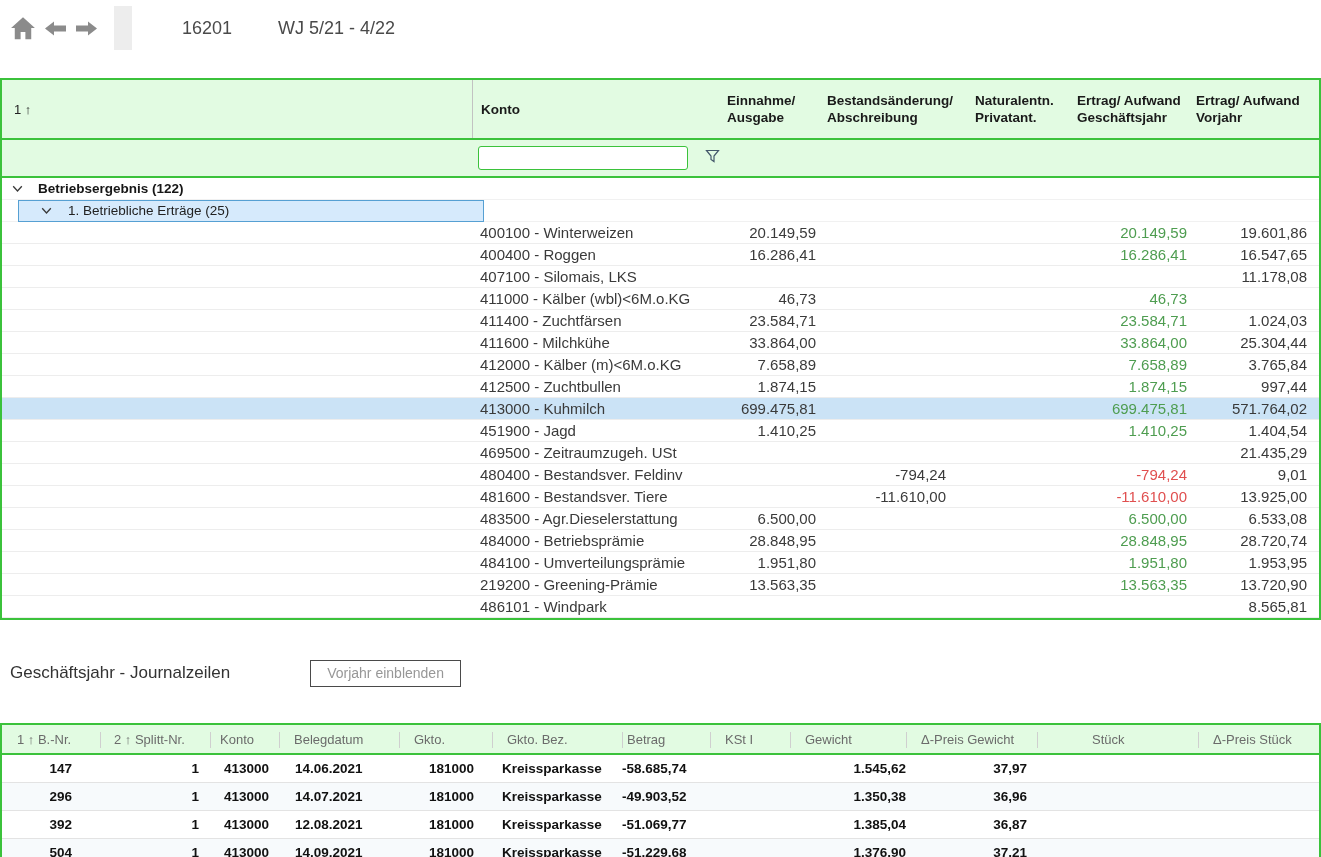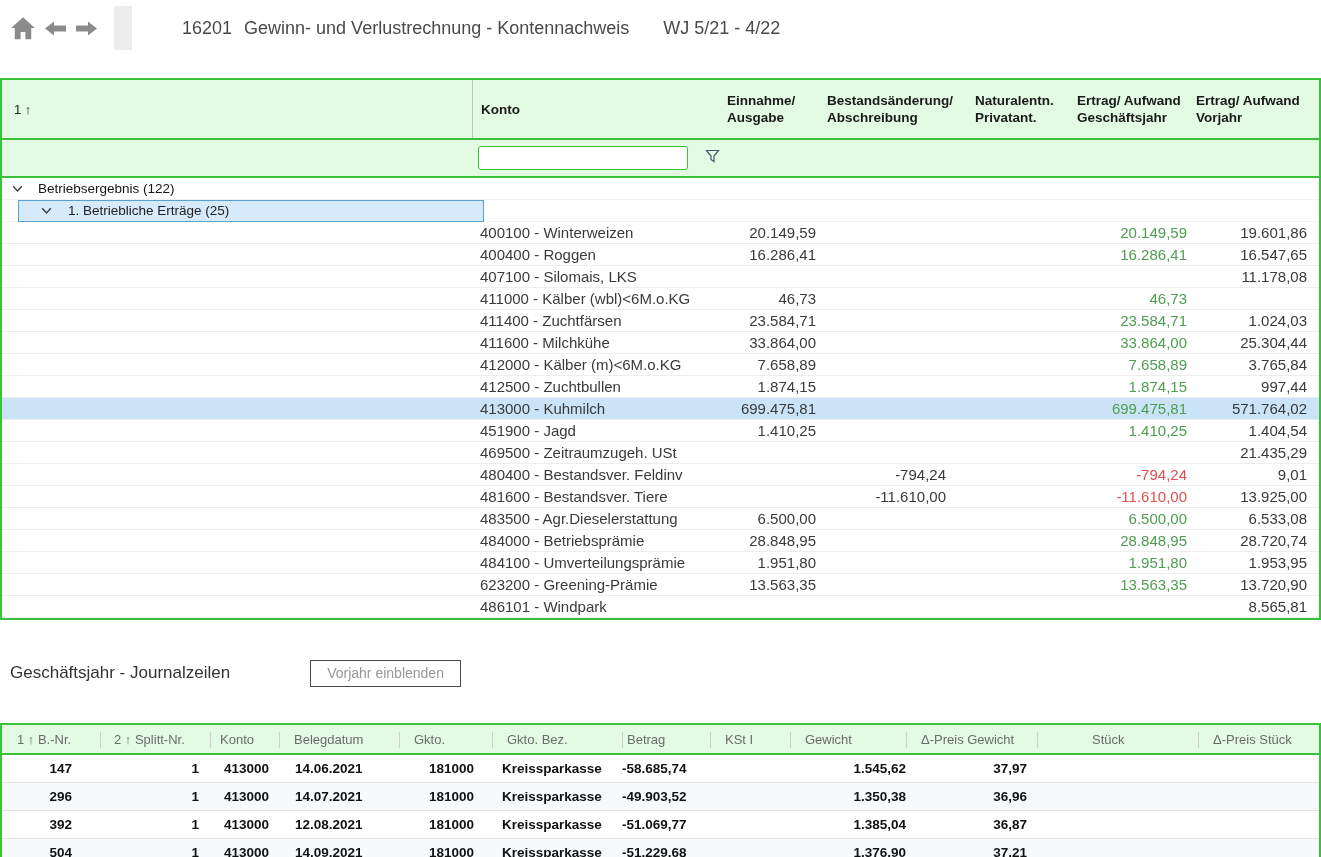--- a/index.html
+++ b/index.html
@@ -30,21 +30,21 @@
     border:1.5px solid #3bc23b; border-radius:3px; background:#fff; outline:none;
     font-size:13px; padding:0 6px; }
   .funnel-cell { grid-column:3; padding-left:5px; }
 
   
   .trow { height:22px; border-bottom:1px solid #ededed; align-items:center; font-size:15px; color:#3a3a3a; }
   .trow.selrow { background:#cbe3f6; }
   .tree-row { position:relative; height:22px; display:flex; align-items:center; border-bottom:1px solid #f1f1f1; }
   .tree-row .chev { display:inline-flex; }
   .tree-row.lvl0 .chev { margin-left:10px; }
-  .tree-row.lvl0 .lbl { margin-left:15px; font-weight:normal; font-size:13.5px; color:#161616; }
+  .tree-row.lvl0 .lbl { margin-left:15px; font-weight:bold; font-size:13.5px; color:#161616; }
   .sel-box { margin-left:16px; width:466px; height:22px; display:flex; align-items:center;
     background:#d6eafc; border:1px solid #56a0d3; }
   .sel-box .chev { margin-left:22px; }
   .sel-box .lbl { margin-left:16px; font-size:13.5px; color:#222; }
   .cell { overflow:hidden; white-space:nowrap; }
   .cell.konto { padding-left:8px; }
   .cell.num { text-align:right; }
   .cell.c2 { padding-right:4px; } .cell.c3 { padding-right:4px; }
   .cell.c5 { padding-right:3px; } .cell.c6 { padding-right:10px; }
   .cell.positive { color:#4e9d50; } .cell.negative { color:#e04f4f; }
@@ -93,21 +93,20 @@
       </svg>
   </span>
   <span class="nav-icon">
     <svg width="23" height="19" viewBox="0 0 23 19">
         <path d="M13 2.5 v4 H1 v6 H13 v4 L22 9.5 Z" fill="#8b8b8b"></path>
       </svg>
   </span>
   <span class="gray-block"></span>
   <div class="titlewrap">
     <span class="num">16201</span>
-    <span>Gewinn- und Verlustrechnung - Kontennachweis</span>
     <span class="period">WJ  5/21 - 4/22</span>
   </div>
 </div>
 
 <div class="main-table">
   <div class="grid thead">
     <div class="hc sortcell">1 ↑</div>
     <div class="hc konto">Konto</div>
     <div class="hc pl27">
       <div>Einnahme/</div>
@@ -298,21 +297,21 @@
         <div class="cell"></div>
         <div class="cell konto">484100 - Umverteilungsprämie</div>
         <div class="cell num c2">1.951,80</div>
         <div class="cell num c3"></div>
         <div class="cell num c4"></div>
         <div class="cell num c5 positive">1.951,80</div>
         <div class="cell num c6">1.953,95</div>
       </div>
       <div class="grid trow">
         <div class="cell"></div>
-        <div class="cell konto">623200 - Greening-Prämie</div>
+        <div class="cell konto">219200 - Greening-Prämie</div>
         <div class="cell num c2">13.563,35</div>
         <div class="cell num c3"></div>
         <div class="cell num c4"></div>
         <div class="cell num c5 positive">13.563,35</div>
         <div class="cell num c6">13.720,90</div>
       </div>
       <div class="grid trow">
         <div class="cell"></div>
         <div class="cell konto">486101 - Windpark</div>
         <div class="cell num c2"></div>

